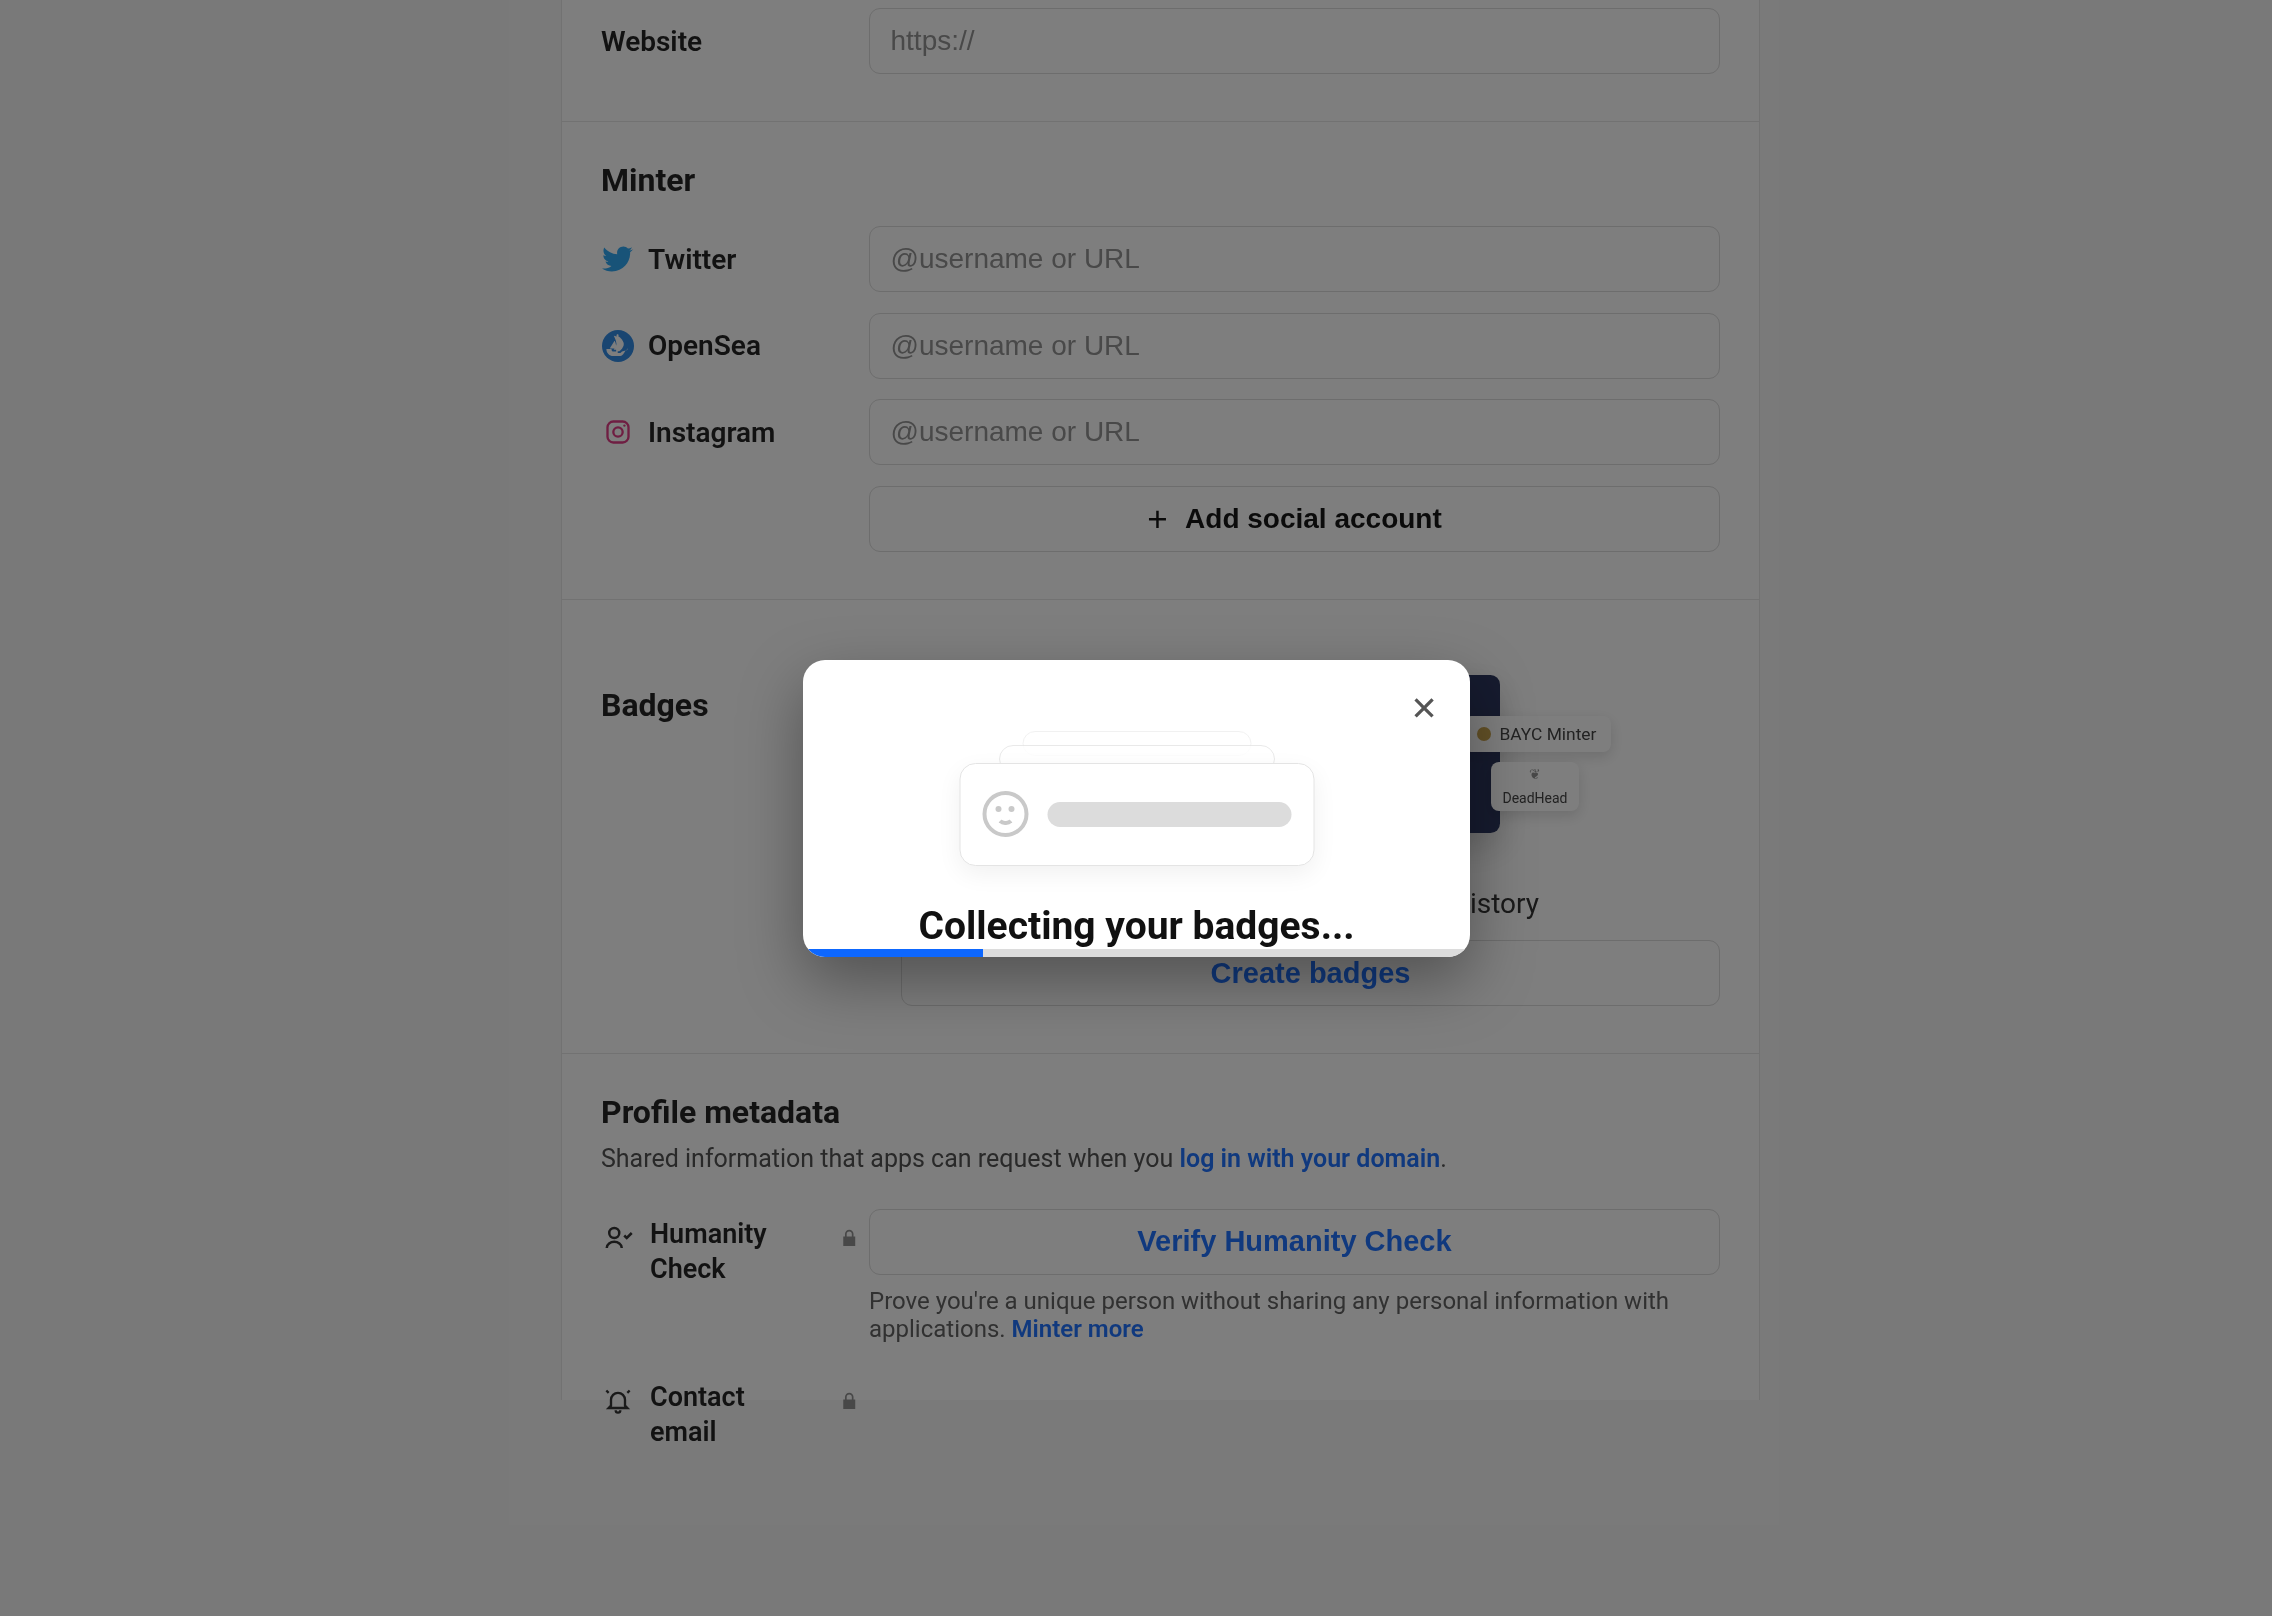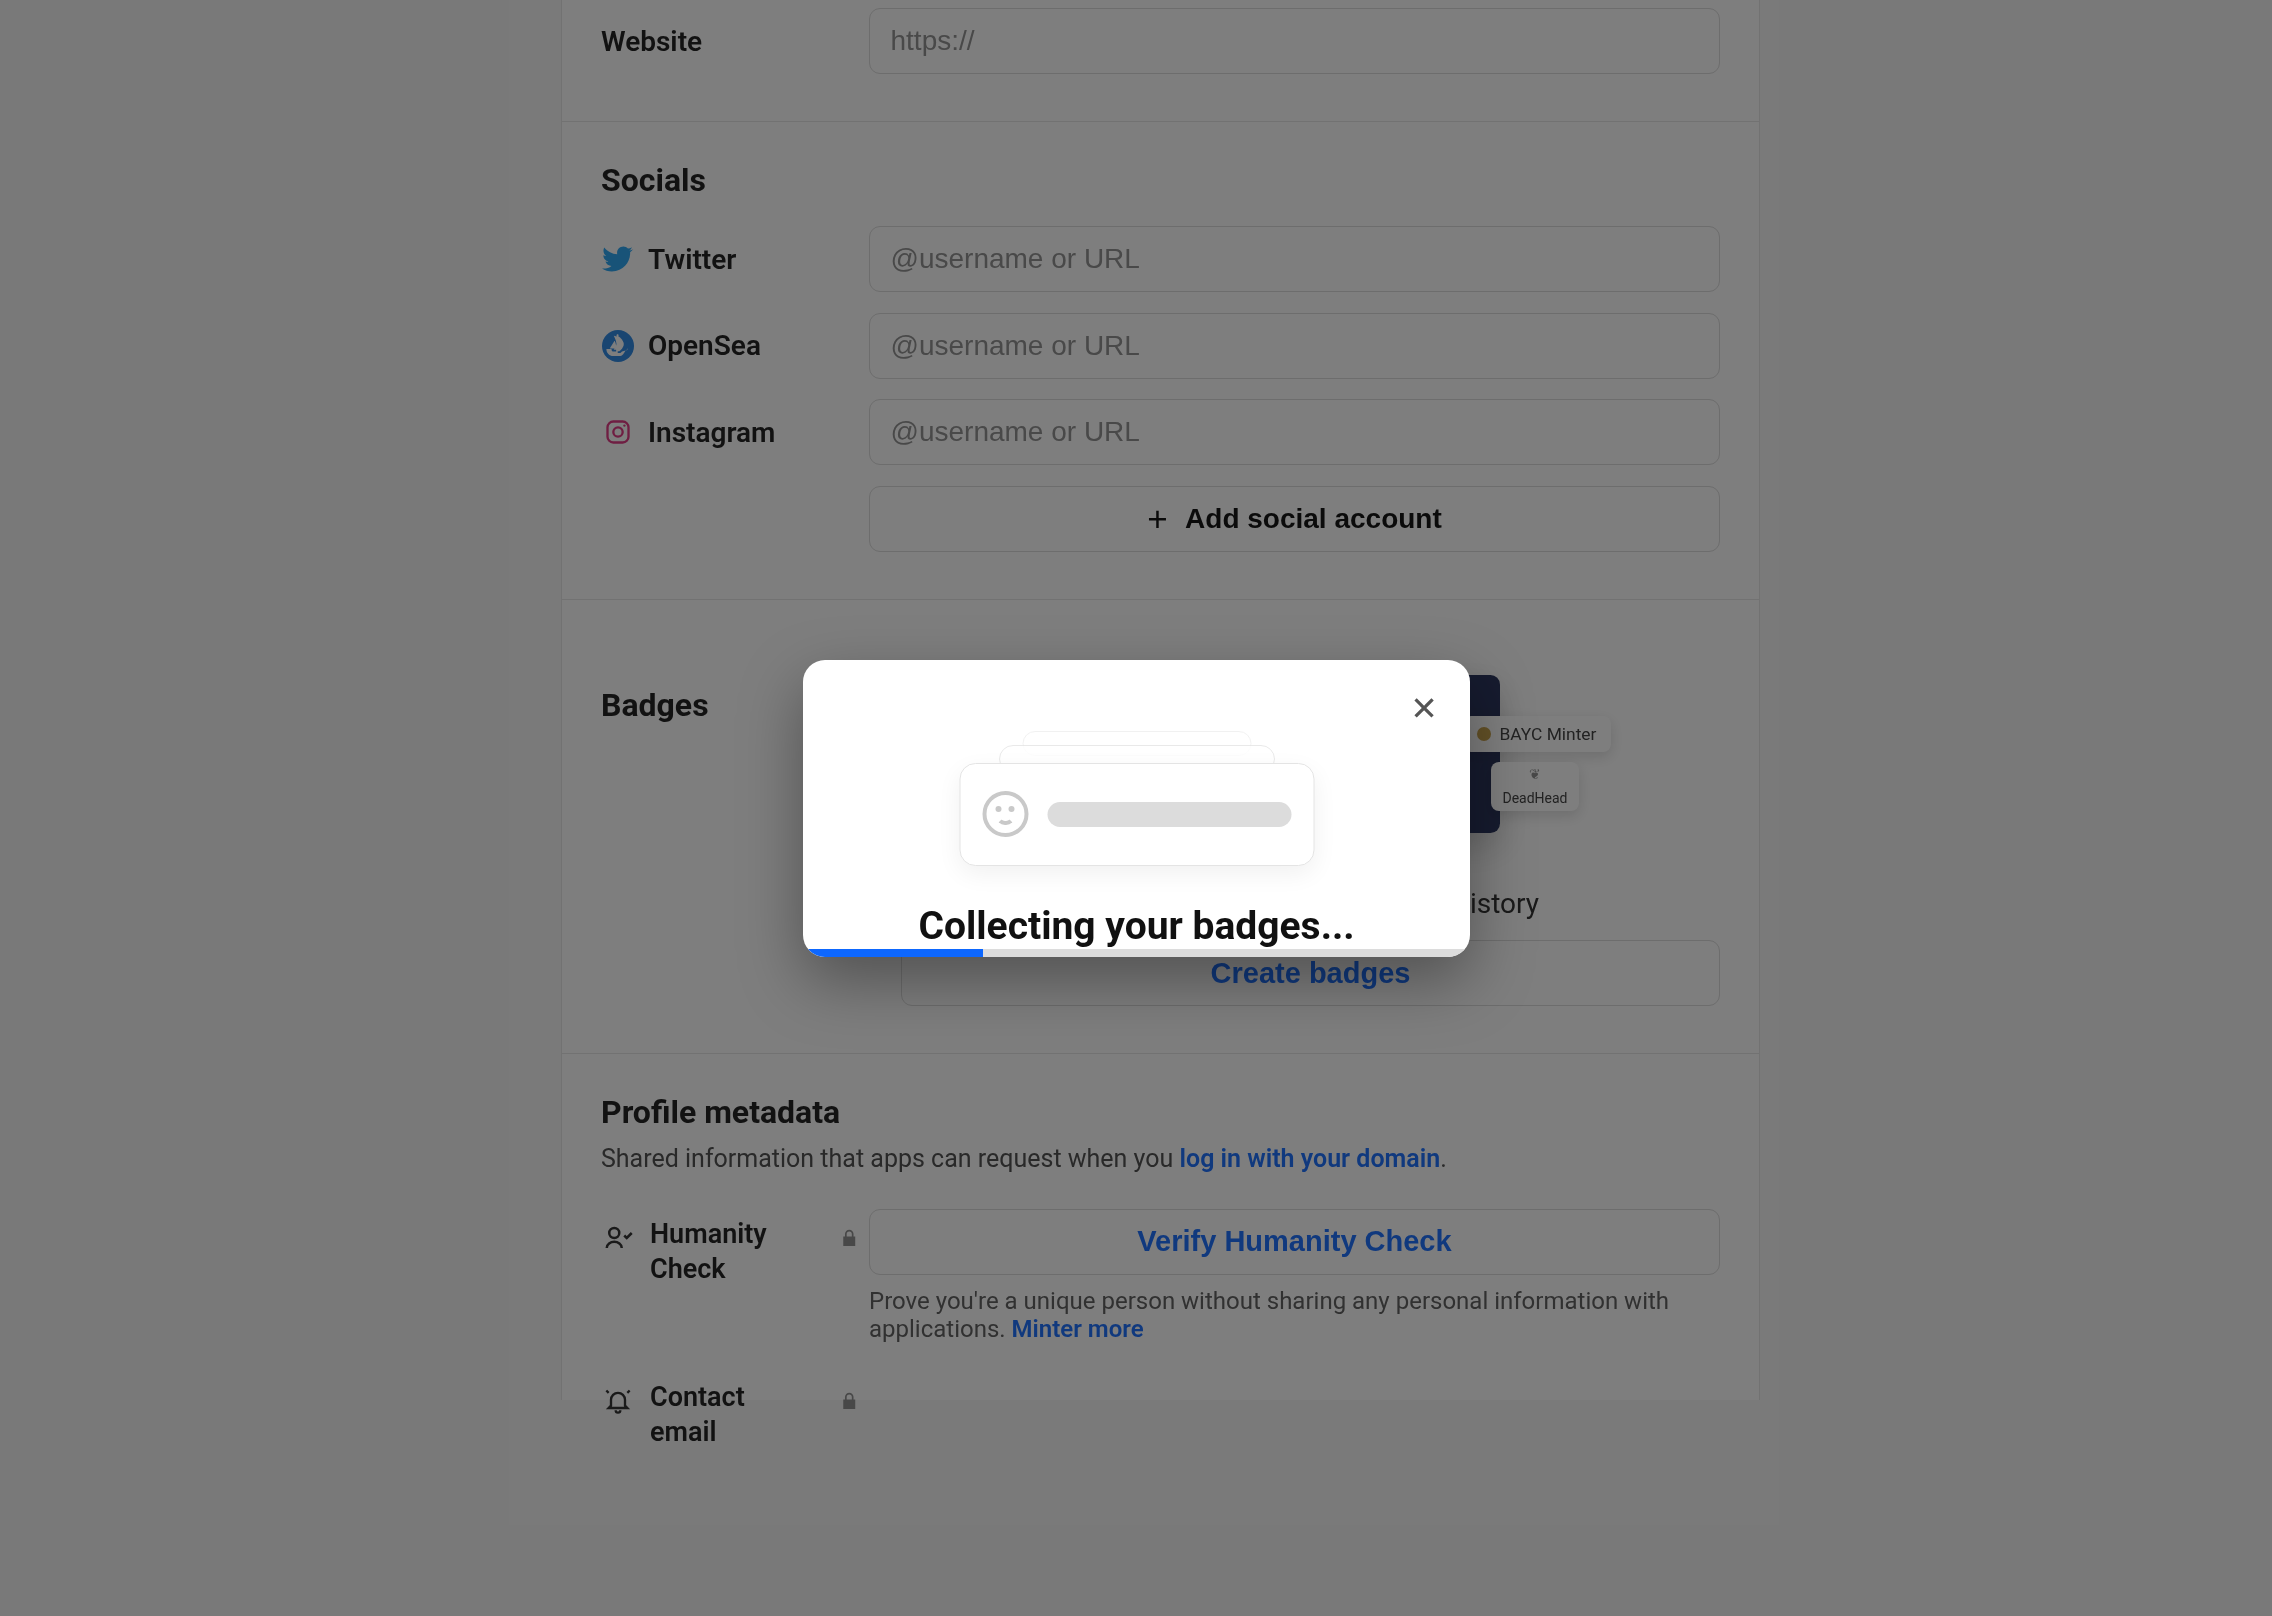--- a/index.html
+++ b/index.html
@@ -290,21 +290,21 @@
     <div class="section" style="padding-top:8px;">
       <div class="field-row" style="margin-bottom:0;">
         <div class="field-label-cell">
           <span>Website</span>
         </div>
         <input class="field-input" placeholder="https://" style="">
       </div>
     </div>
 
     <div class="section">
-      <div class="section-title">Socials</div>
+      <div class="section-title">Minter</div>
 
       <div class="field-row">
         <div class="field-label-cell">
           <span class="icon-slot">
             <svg viewBox="0 0 24 24" width="32" height="32" fill="#1DA1F2">
                 <path d="M23 4.9c-.8.4-1.7.6-2.6.8.9-.6 1.7-1.5 2-2.6-.9.5-1.9.9-2.9 1.1C18.6 3.3 17.4 2.7 16 2.7c-2.6 0-4.7 2.1-4.7 4.7 0 .4 0 .7.1 1.1C7.7 8.3 4.1 6.4 1.7 3.4c-.4.7-.6 1.5-.6 2.4 0 1.6.8 3.1 2.1 3.9-.8 0-1.5-.2-2.2-.6v.1c0 2.3 1.6 4.2 3.8 4.6-.4.1-.8.2-1.3.2-.3 0-.6 0-.9-.1.6 1.9 2.4 3.3 4.5 3.3-1.6 1.3-3.7 2-6 2-.4 0-.8 0-1.1-.1 2.1 1.4 4.7 2.2 7.4 2.2 8.9 0 13.7-7.3 13.7-13.7v-.6c.9-.7 1.7-1.5 2.4-2.5z"></path>
               </svg>
           </span>
           <span>Twitter</span>
         </div>

